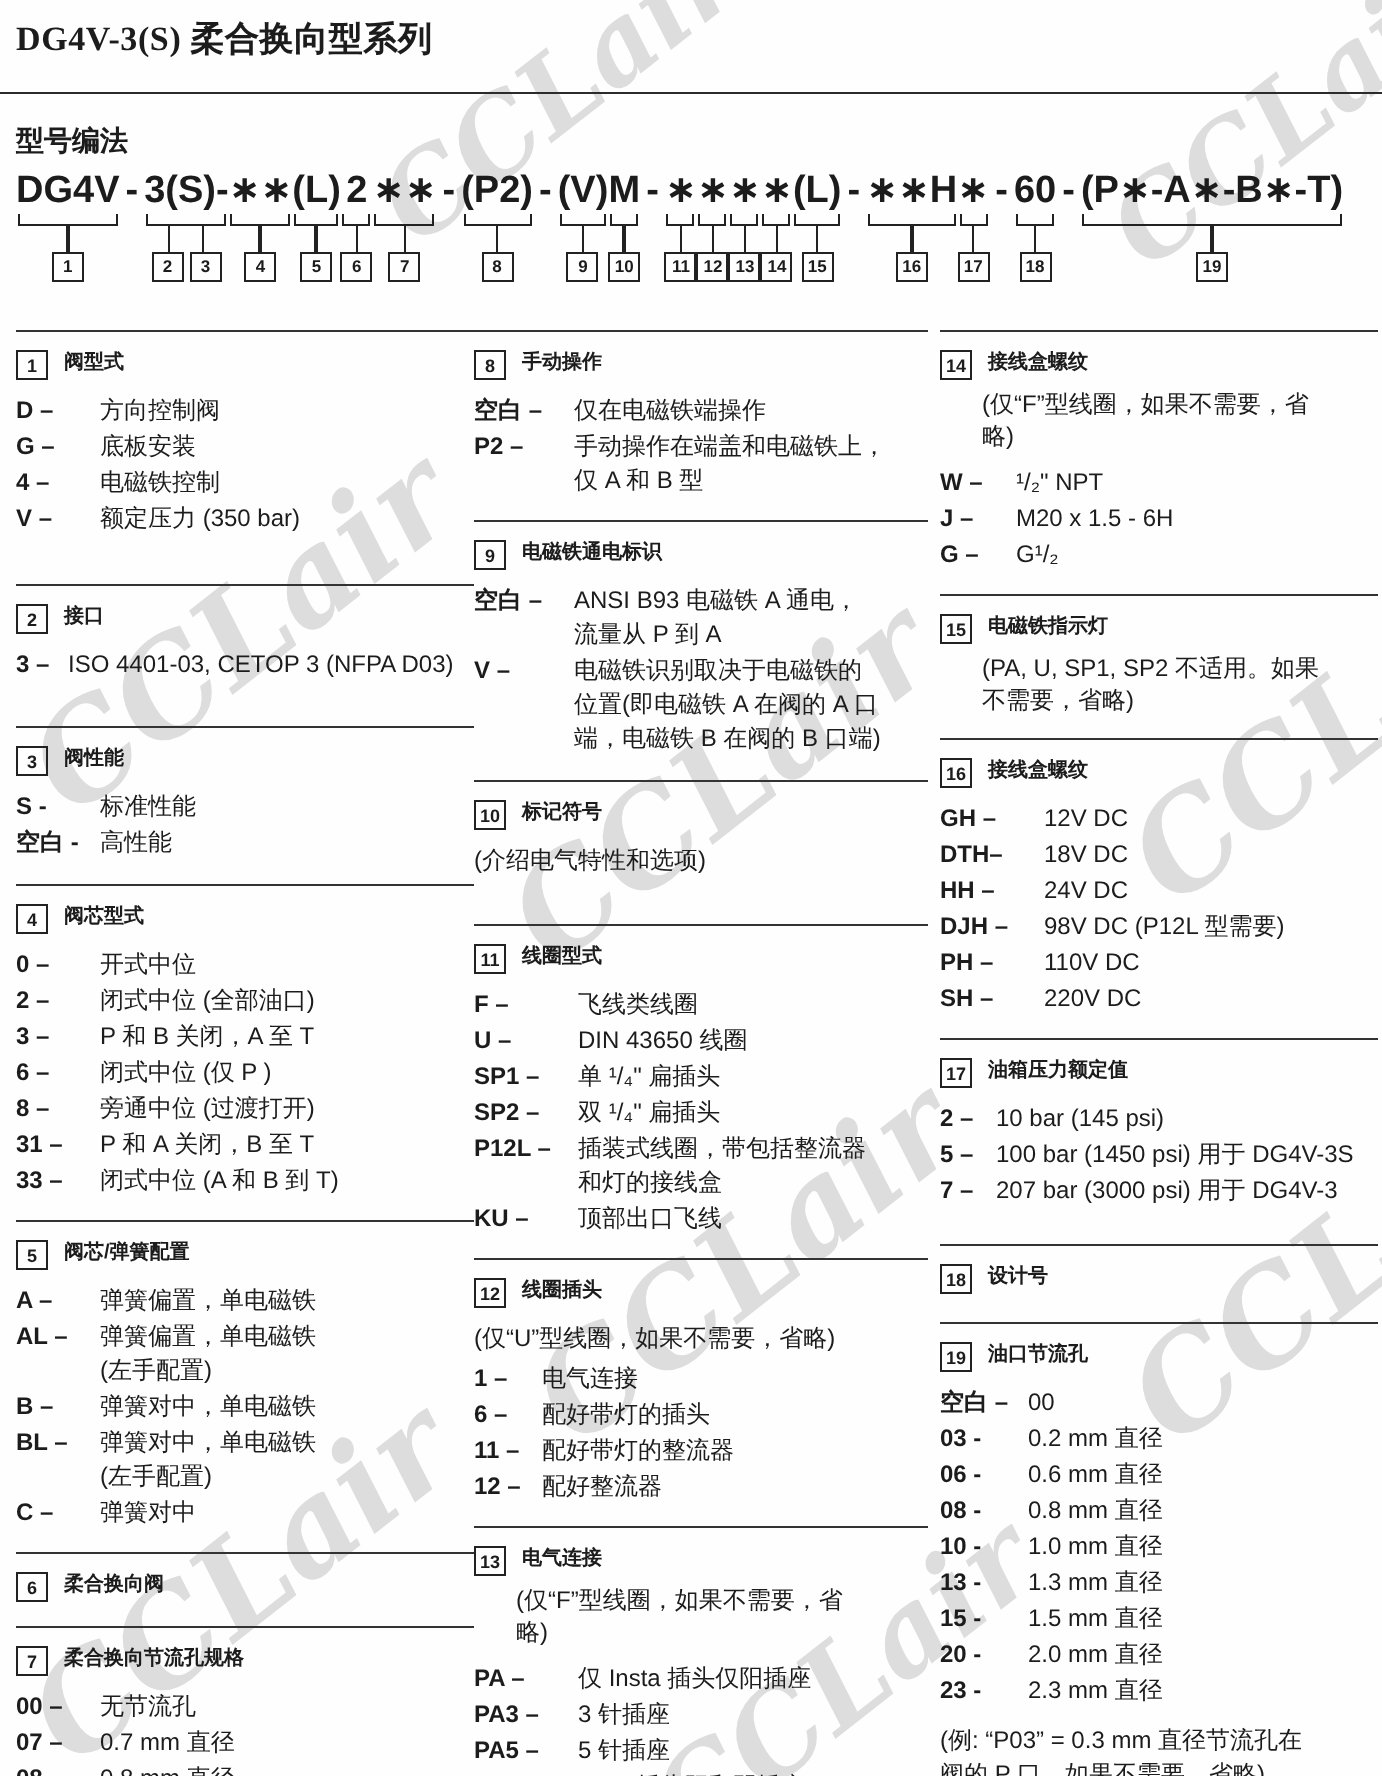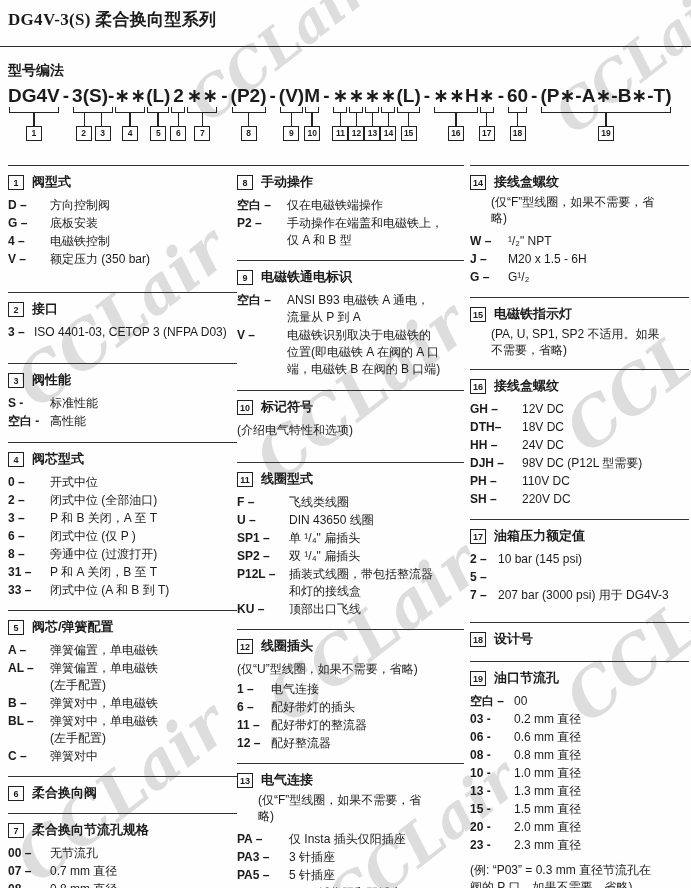--- a/index.html
+++ b/index.html
@@ -39,21 +39,21 @@
   
   .columns{display:flex;margin-top:24px;}
   .col-left{width:229px;}
   .col-middle{width:233px;padding-right:6px;box-sizing:border-box;}
   .col-right{flex:1;}
   .section{border-top:1.5px solid #333;padding-top:8px;margin-top:11px;}
   .col > .section:first-child{margin-top:0;}
   .sec-header{display:flex;align-items:flex-start;gap:8px;margin-bottom:7px;}
   .sec-numbox{min-width:12px;height:13px;padding:0 1px;border:1.1px solid #222;font-size:9px;
         font-weight:bold;display:inline-flex;align-items:center;justify-content:center;margin-top:1px;}
-  .sec-title{font-weight:bold;font-size:13px;line-height:15px;}
+  .sec-title{font-weight:bold;font-size:10px;line-height:15px;}
   .item{display:flex;line-height:17px;font-size:12px;margin-bottom:1px;}
   .item-code{font-weight:bold;min-width:38px;white-space:pre;padding-right:4px;flex:none;}
   .item-desc{white-space:pre-line;}
   .sec-note{margin-left:21px;font-size:12px;line-height:16px;white-space:pre-line;margin-top:-3px;margin-bottom:7px;}
   .sec-para{font-size:12px;line-height:16px;margin-bottom:4px;white-space:pre-line;}
   .sec-after{font-size:12px;line-height:17px;white-space:pre-line;margin-top:8px;}
 
   
   .sec-1{margin-bottom:24px;}
   .sec-2{margin-bottom:22px;}
@@ -650,20 +650,21 @@
             <div class="sec-header">
               <span class="sec-numbox">17</span>
               <span class="sec-title">油箱压力额定值</span>
             </div>
             <div class="item">
               <div class="item-code">2 –</div>
               <div class="item-desc">10 bar (145 psi)</div>
             </div>
             <div class="item">
               <div class="item-code">5 –</div>
+              <div class="item-desc">100 bar (1450 psi) 用于 DG4V-3S</div>
             </div>
             <div class="item">
               <div class="item-code">7 –</div>
               <div class="item-desc">207 bar (3000 psi) 用于 DG4V-3</div>
             </div>
           </div>
           <div class="section sec-18">
             <div class="sec-header">
               <span class="sec-numbox">18</span>
               <span class="sec-title">设计号</span>

